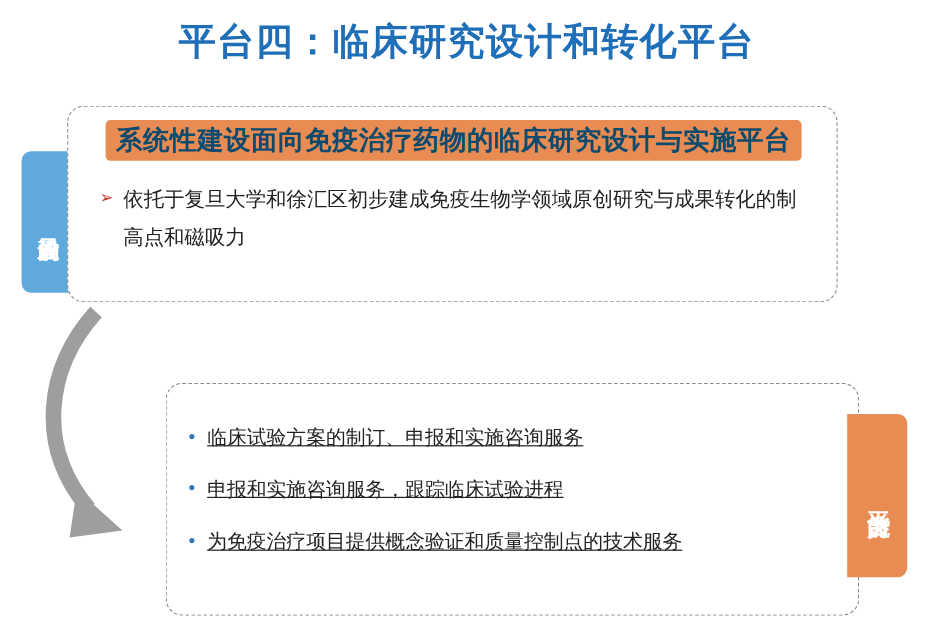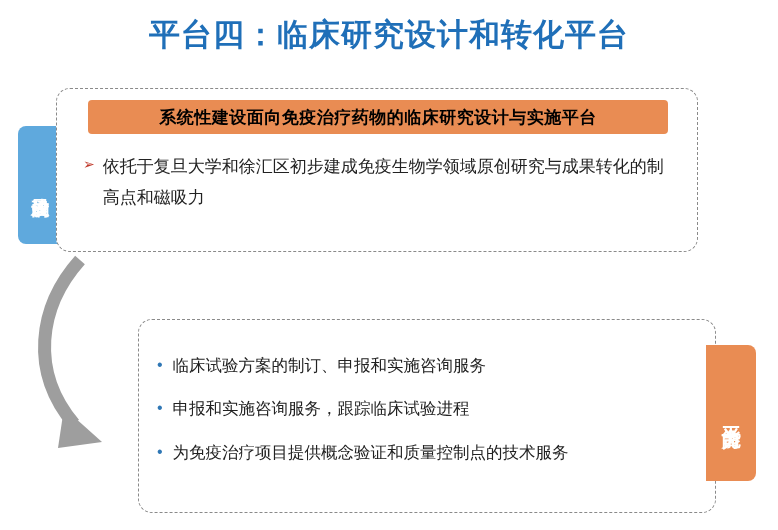--- a/index.html
+++ b/index.html
@@ -95,22 +95,22 @@
     background: #ffffff;
   }
   .top-banner {
     position: absolute;
     left: 31px;
     top: 11px;
     width: 580px;
     height: 34px;
     background: #e98c53;
     border-radius: 4px;
-    color: #000000;
-    font-size: 17px;
+    color: #0c4a6e;
+    font-size: 22px;
     font-weight: bold;
     display: flex;
     align-items: center;
     justify-content: center;
     letter-spacing: 0.5px;
     white-space: nowrap;
   }
   .top-body {
     position: absolute;
     left: 26px;
@@ -163,20 +163,21 @@
   .dot-marker {
     flex: 0 0 auto;
     color: #2f77b5;
     font-size: 16px;
     line-height: 1.35;
     margin-right: 10px;
   }
   .bottom-list .li-text {
     flex: 1 1 auto;
     line-height: 1.35;
+    text-decoration: underline;
   }
 
   
   .curve-arrow {
     position: absolute;
     left: 20px;
     top: 252px;
     width: 140px;
     height: 225px;
   }

